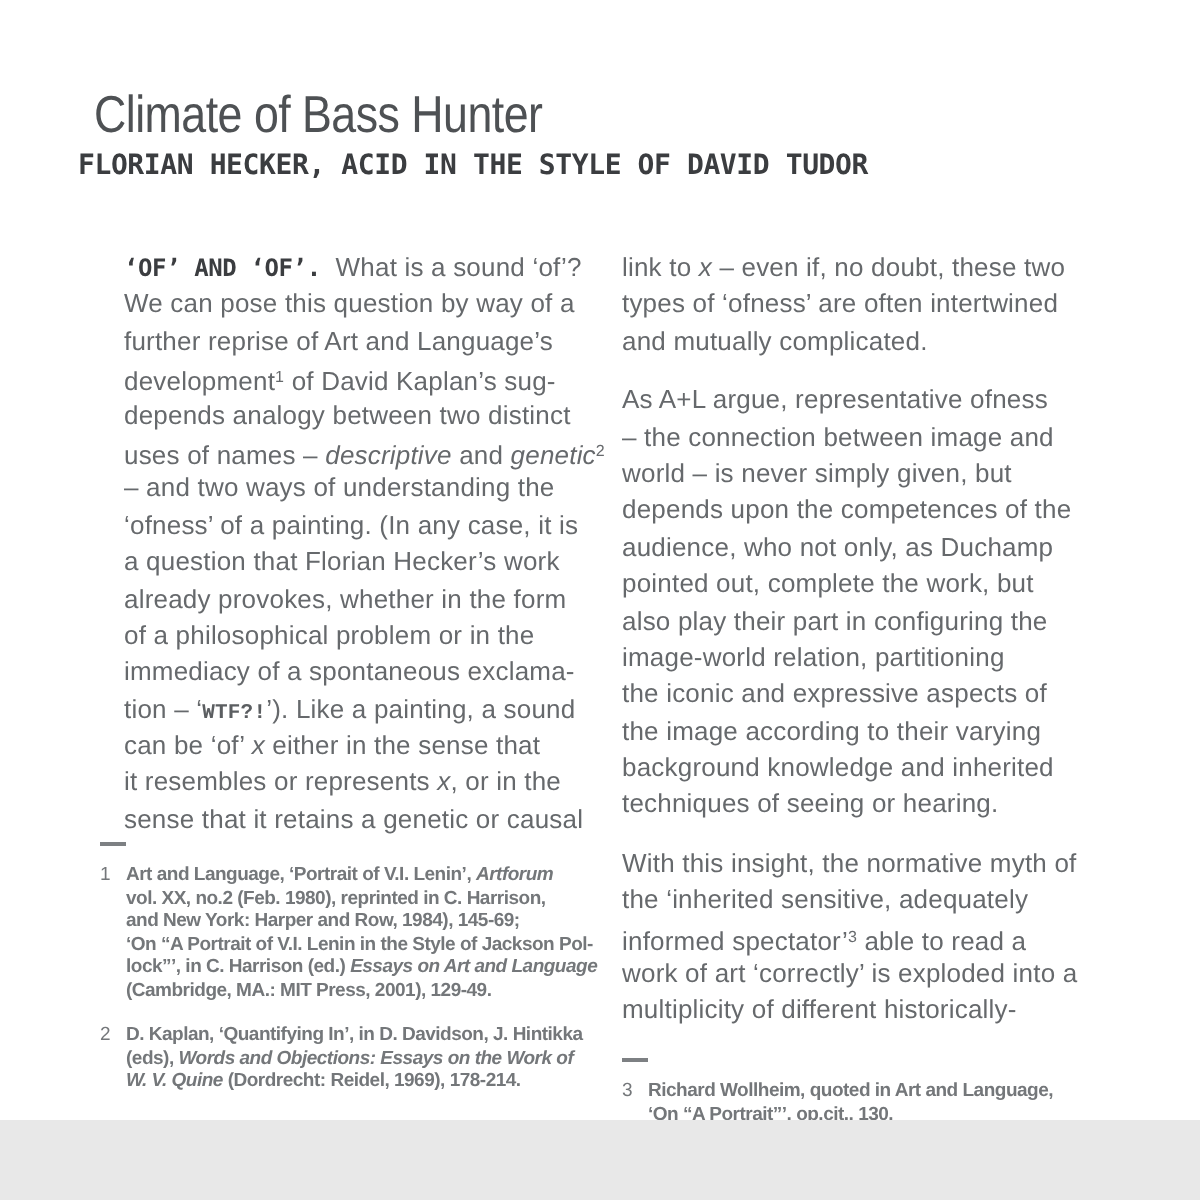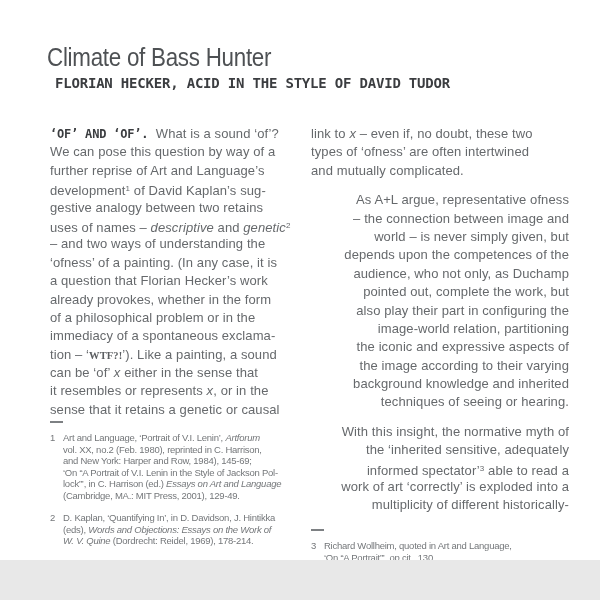--- a/index.html
+++ b/index.html
@@ -17,73 +17,73 @@
     overflow:hidden;
   }
   .title{
     position:absolute;left:47px;top:42px;
     font-family:"Liberation Sans",sans-serif;
     font-size:26px;font-weight:400;color:var(--title);
     letter-spacing:-0.3px;white-space:nowrap;
     transform:scaleX(0.86);transform-origin:0 0;
   }
   .subtitle{
-    position:absolute;left:55px;top:75px;
+    position:absolute;left:39px;top:75px;
     font-family:"DejaVu Sans Mono",monospace;
     font-size:14px;font-weight:bold;color:var(--subtitle);
     letter-spacing:-0.2px;white-space:nowrap;
   }
   .col{position:absolute;top:125px;width:258px;}
-  .col-left{left:50px;}
+  .col-left{left:62px;}
   .col-right{left:311px;}
-  .para + .para{margin-top:11px;text-align:right;}
+  .para + .para{margin-top:11px;}
   .bline{
     white-space:nowrap;height:18.4px;line-height:18.4px;
     font-size:13px;color:var(--body-text);letter-spacing:0.1px;
   }
   .run-n{font-style:normal;}
   .run-i{font-style:italic;}
   .run-sup{font-size:8px;vertical-align:4px;}
   .run-lead{
     font-family:"DejaVu Sans Mono",monospace;font-weight:bold;
     font-size:12px;color:var(--subtitle);letter-spacing:-0.2px;
   }
   .run-caps{
-    font-family:Liberation Serif, serif;font-weight:bold;
+    font-family:Liberation Mono, monospace;font-weight:bold;
     font-size:10.5px;color:#5b5e61;
   }
   .fnblock{position:absolute;width:258px;}
   .fnb-left{left:50px;top:421px;}
   .fnb-right{left:311px;top:529px;}
   .fnrule{width:13px;height:2px;background:var(--rule);margin-bottom:9px;}
   .fn{position:relative;padding-left:13px;}
   .fn + .fn{margin-top:11px;}
   .fn-num{
     position:absolute;left:0;top:0;
     font-size:9.5px;line-height:11.5px;color:var(--footnote-text);
   }
   .fline{
     white-space:nowrap;height:11.5px;line-height:11.5px;
-    font-size:9.5px;color:var(--footnote-text);letter-spacing:-0.25px;
+    font-size:9.5px;color:var(--footnote-text);letter-spacing:-0.25px;font-weight:bold;
   }
 </style>
 </head>
 <body>
 
 <div class="page">
   <div class="title">Climate of Bass Hunter</div>
   <div class="subtitle">FLORIAN HECKER, ACID IN THE STYLE OF DAVID TUDOR</div>
 
   <div class="col col-left">
       <div class="para">
         <div class="bline"><span class="run-lead">‘OF’ AND ‘OF’.</span><span class="run-n">&nbsp; What is a sound ‘of’?</span></div>
         <div class="bline"><span class="run-n">We can pose this question by way of a</span></div>
         <div class="bline"><span class="run-n">further reprise of Art and Language’s</span></div>
         <div class="bline"><span class="run-n">development</span><span class="run-sup">1</span><span class="run-n"> of David Kaplan’s sug-</span></div>
-        <div class="bline"><span class="run-n">gestive analogy between two retains</span></div>
+        <div class="bline"><span class="run-n">depends analogy between two distinct</span></div>
         <div class="bline"><span class="run-n">uses of names – </span><span class="run-i">descriptive</span><span class="run-n"> and </span><span class="run-i">genetic</span><span class="run-sup">2</span></div>
         <div class="bline"><span class="run-n">– and two ways of understanding the</span></div>
         <div class="bline"><span class="run-n">‘ofness’ of a painting. (In any case, it is</span></div>
         <div class="bline"><span class="run-n">a question that Florian Hecker’s work</span></div>
         <div class="bline"><span class="run-n">already provokes, whether in the form</span></div>
         <div class="bline"><span class="run-n">of a philosophical problem or in the</span></div>
         <div class="bline"><span class="run-n">immediacy of a spontaneous exclama-</span></div>
         <div class="bline"><span class="run-n">tion – ‘</span><span class="run-caps">WTF?!</span><span class="run-n">’). Like a painting, a sound</span></div>
         <div class="bline"><span class="run-n">can be ‘of’ </span><span class="run-i">x</span><span class="run-n"> either in the sense that</span></div>
         <div class="bline"><span class="run-n">it resembles or represents </span><span class="run-i">x</span><span class="run-n">, or in the</span></div>

